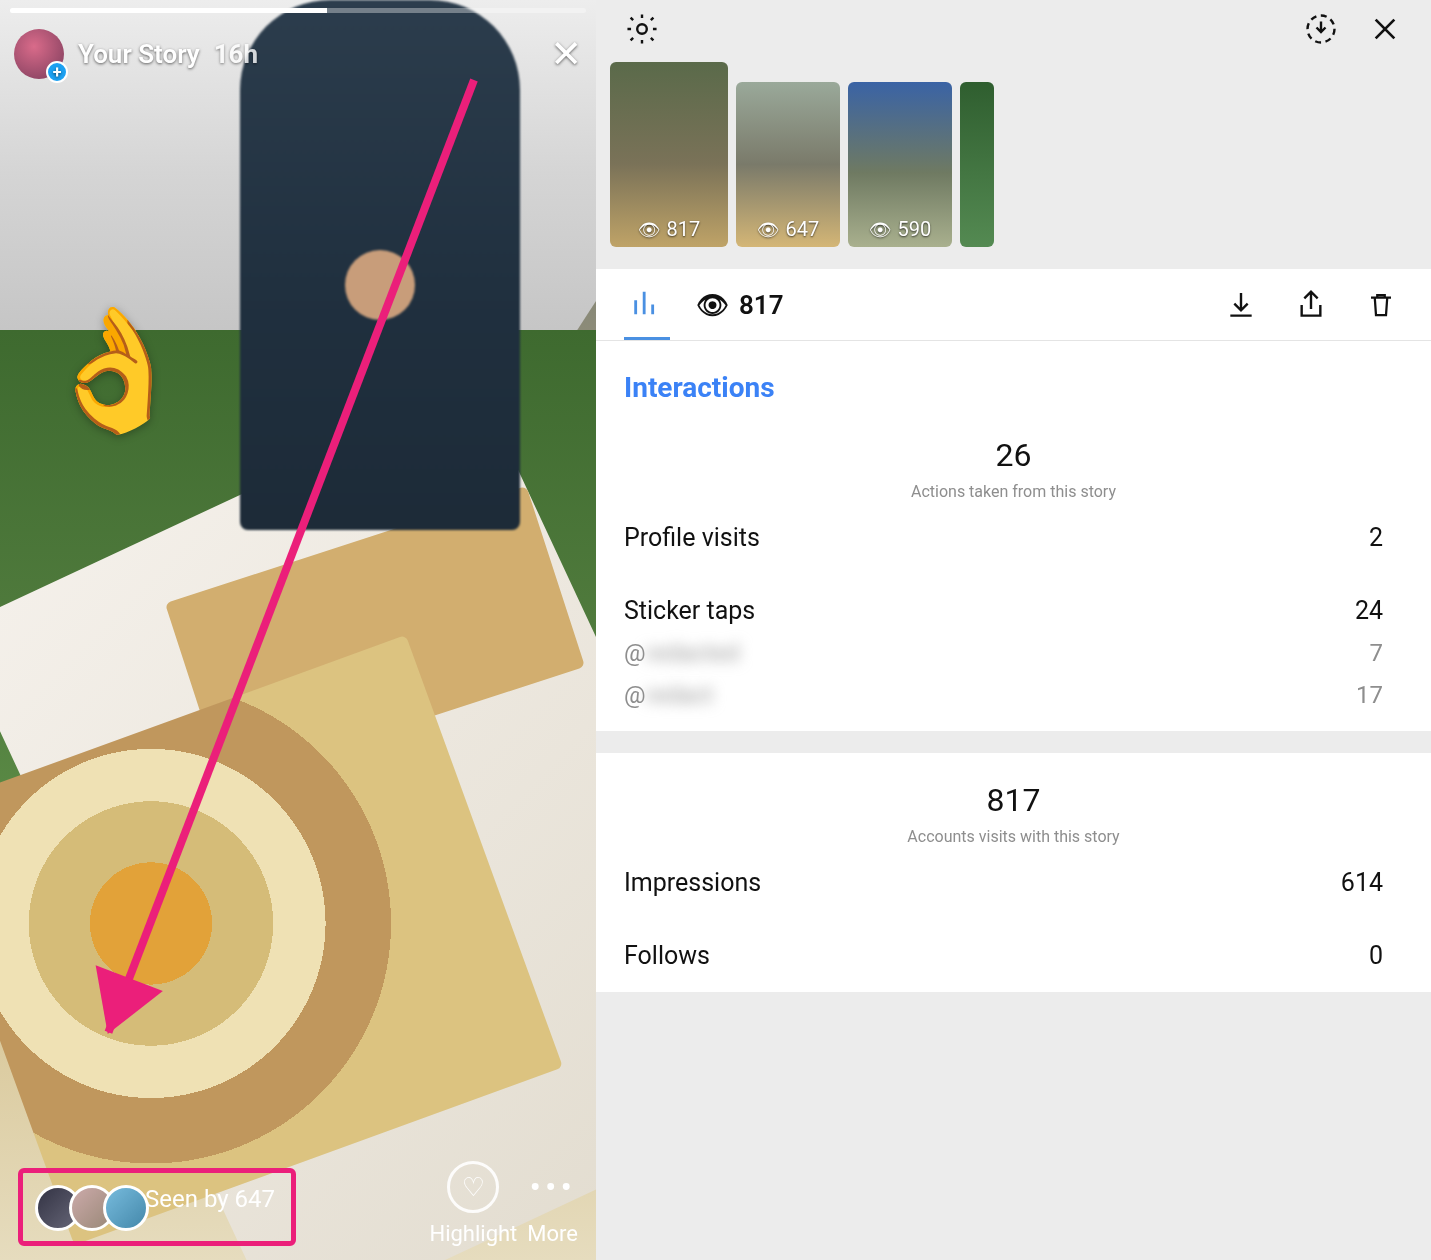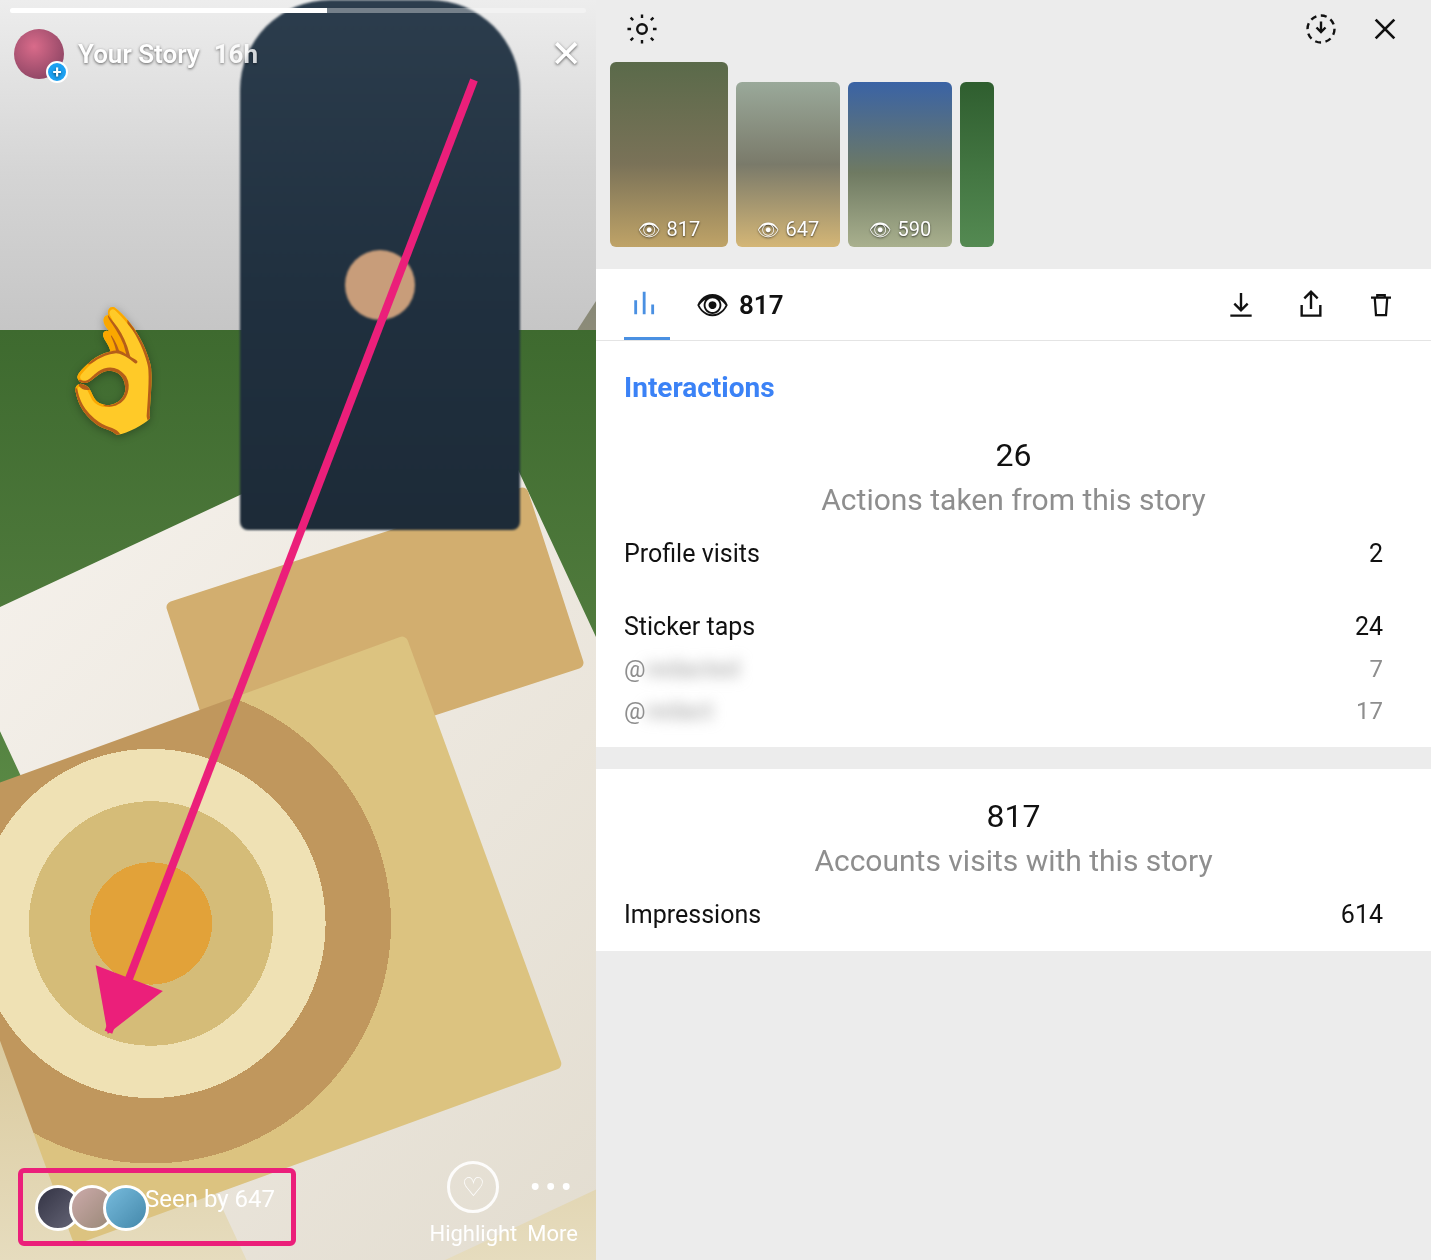--- a/index.html
+++ b/index.html
@@ -123,21 +123,21 @@
     padding:0 28px;gap:26px;border-bottom:1px solid #e4e4e4}
   .tab-insights{display:flex;align-items:center;justify-content:center;height:100%;
     border-bottom:3px solid #4a90e2;padding:0 6px}
   .view-count{font-size:26px;font-weight:600;color:#111;display:flex;align-items:center;gap:10px}
 
   
   .panel{background:#fff}
   .section-title{font-size:28px;font-weight:700;color:#3b82f6;padding:30px 28px 4px}
   .big-metric{text-align:center;margin-top:28px}
   .big-num{font-size:32px;color:#111}
-  .big-label{font-size:30px;color:#8e8e8e;margin-top:8px}
+  .big-label{font-size:16px;color:#8e8e8e;margin-top:8px}
   .row{display:flex;justify-content:space-between;align-items:center;
     padding:22px 48px 22px 28px;font-size:25px;color:#111}
   .row .v{color:#111}
   .sub{color:#8e8e8e}
   .sub .v{color:#8e8e8e}
   .blurred{position:relative;color:#8e8e8e;font-size:24px}
   .blurred .name{filter:blur(7px);color:#999}
   .divider{height:22px;background:#ececec}
 </style>
 </head>
@@ -289,14 +289,18 @@
 
   <div class="panel">
     <div class="big-metric">
       <div class="big-num">817</div>
       <div class="big-label">Accounts visits with this story</div>
     </div>
     <div class="row">
       <span>Impressions</span>
       <span class="v">614</span>
     </div>
+    <div class="row">
+      <span>Follows</span>
+      <span class="v">0</span>
+    </div>
   </div>
 </div>
 
 </body></html>

